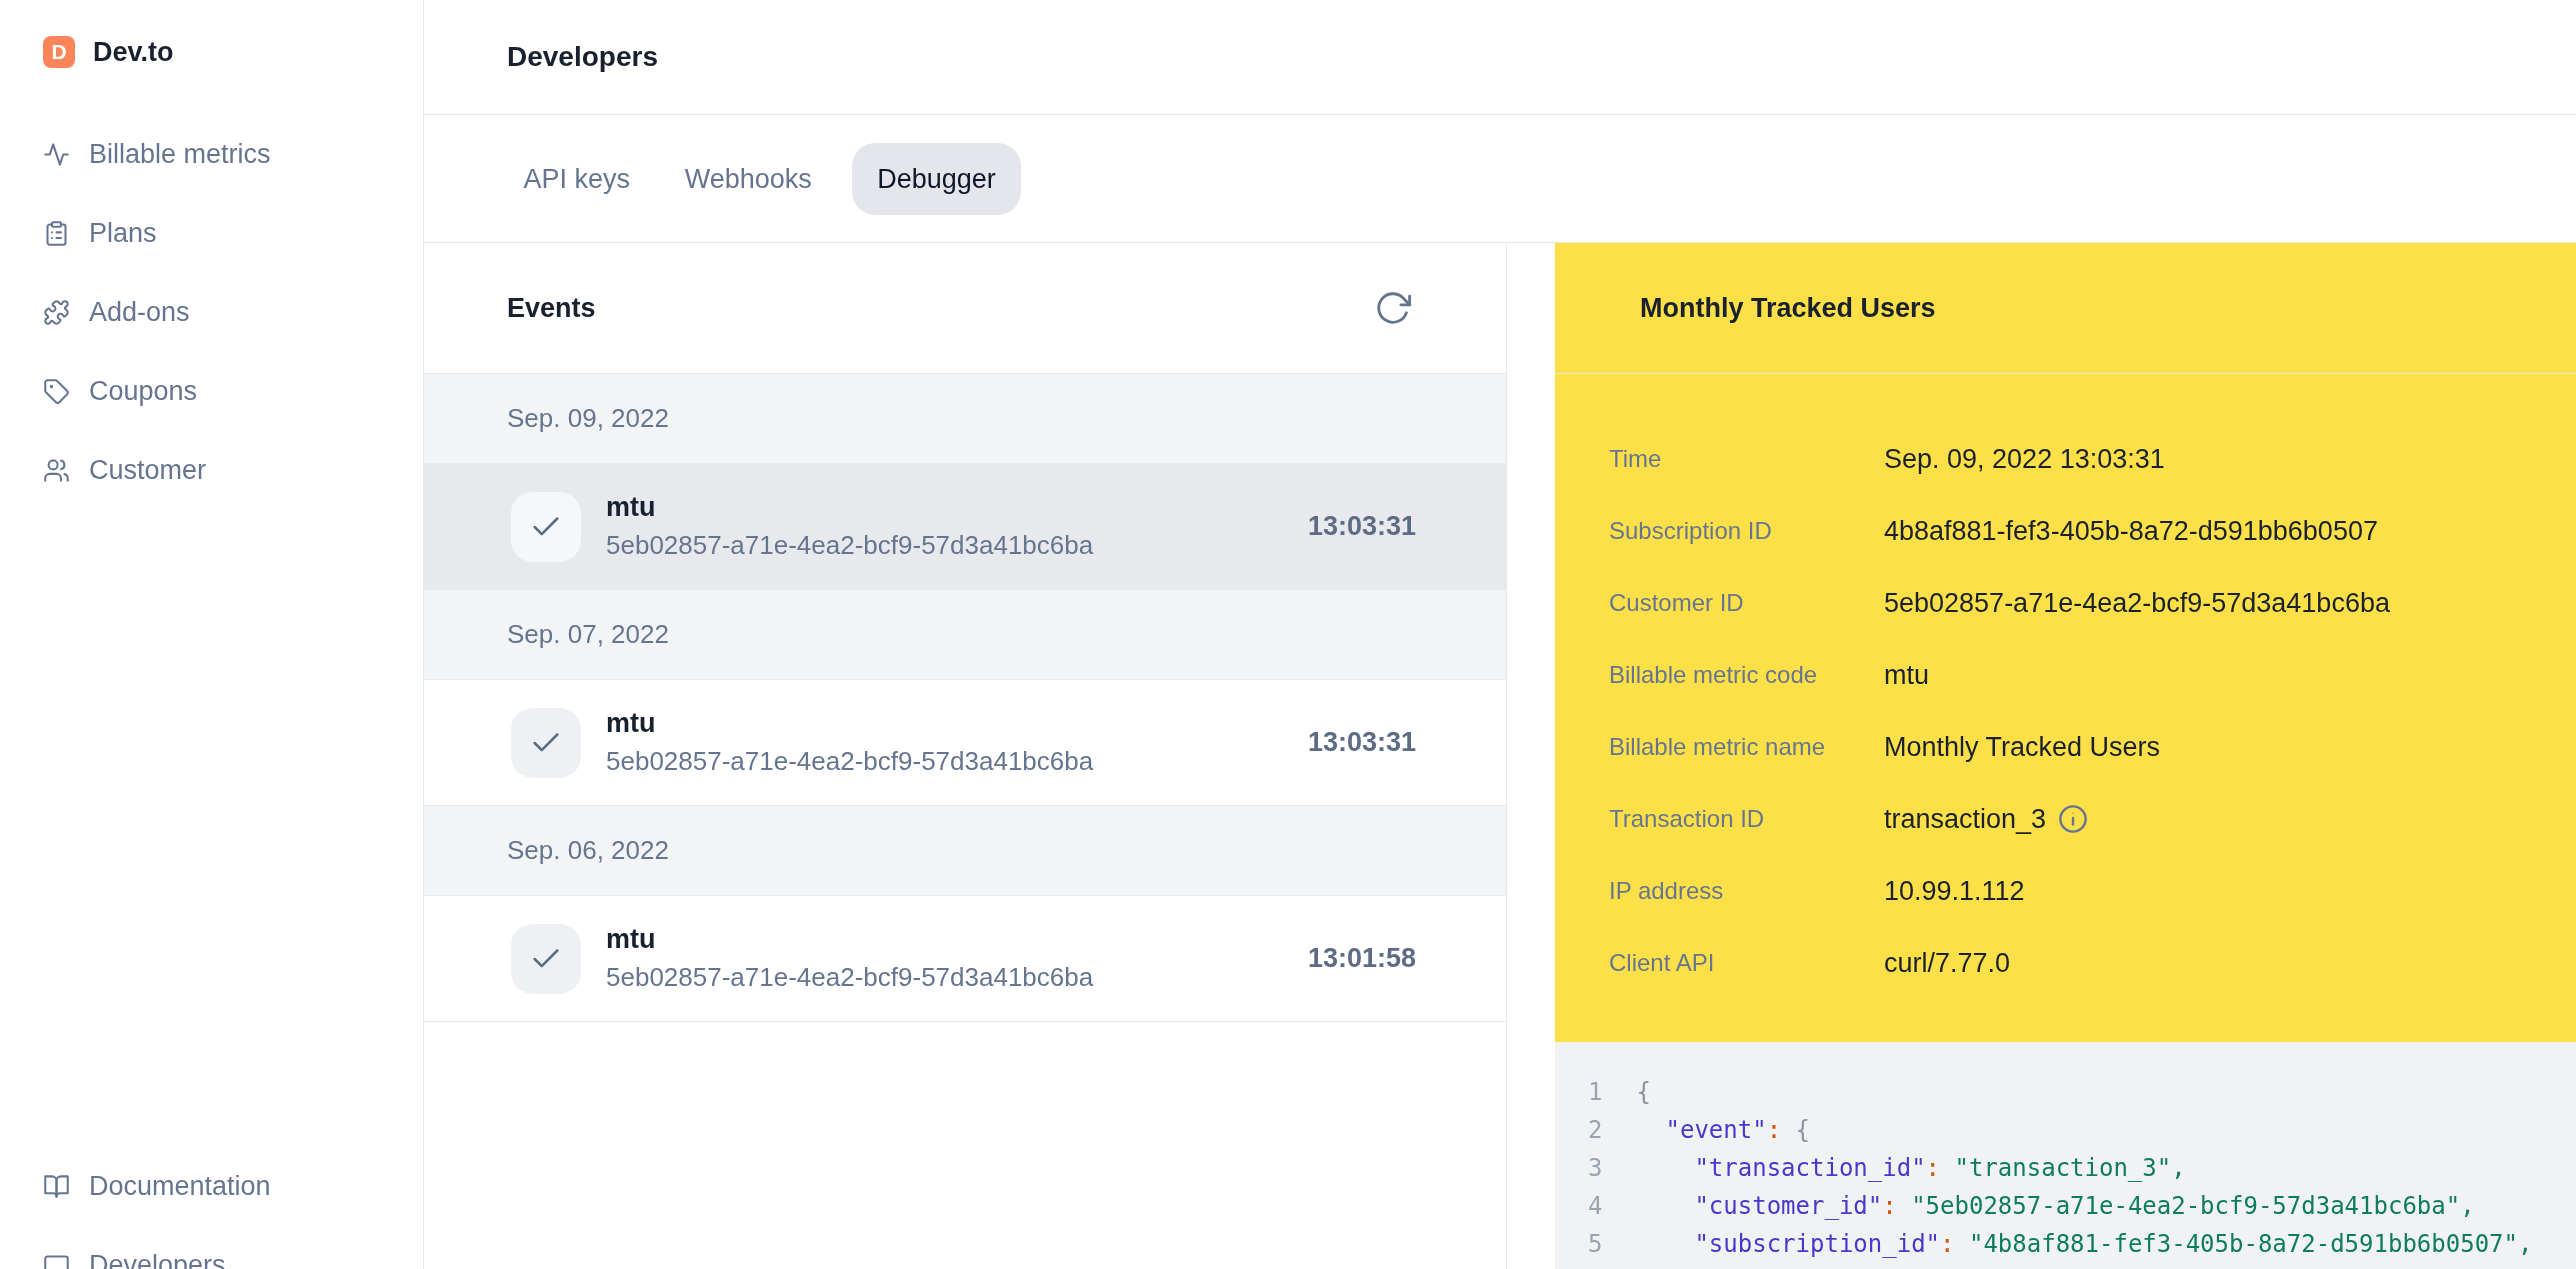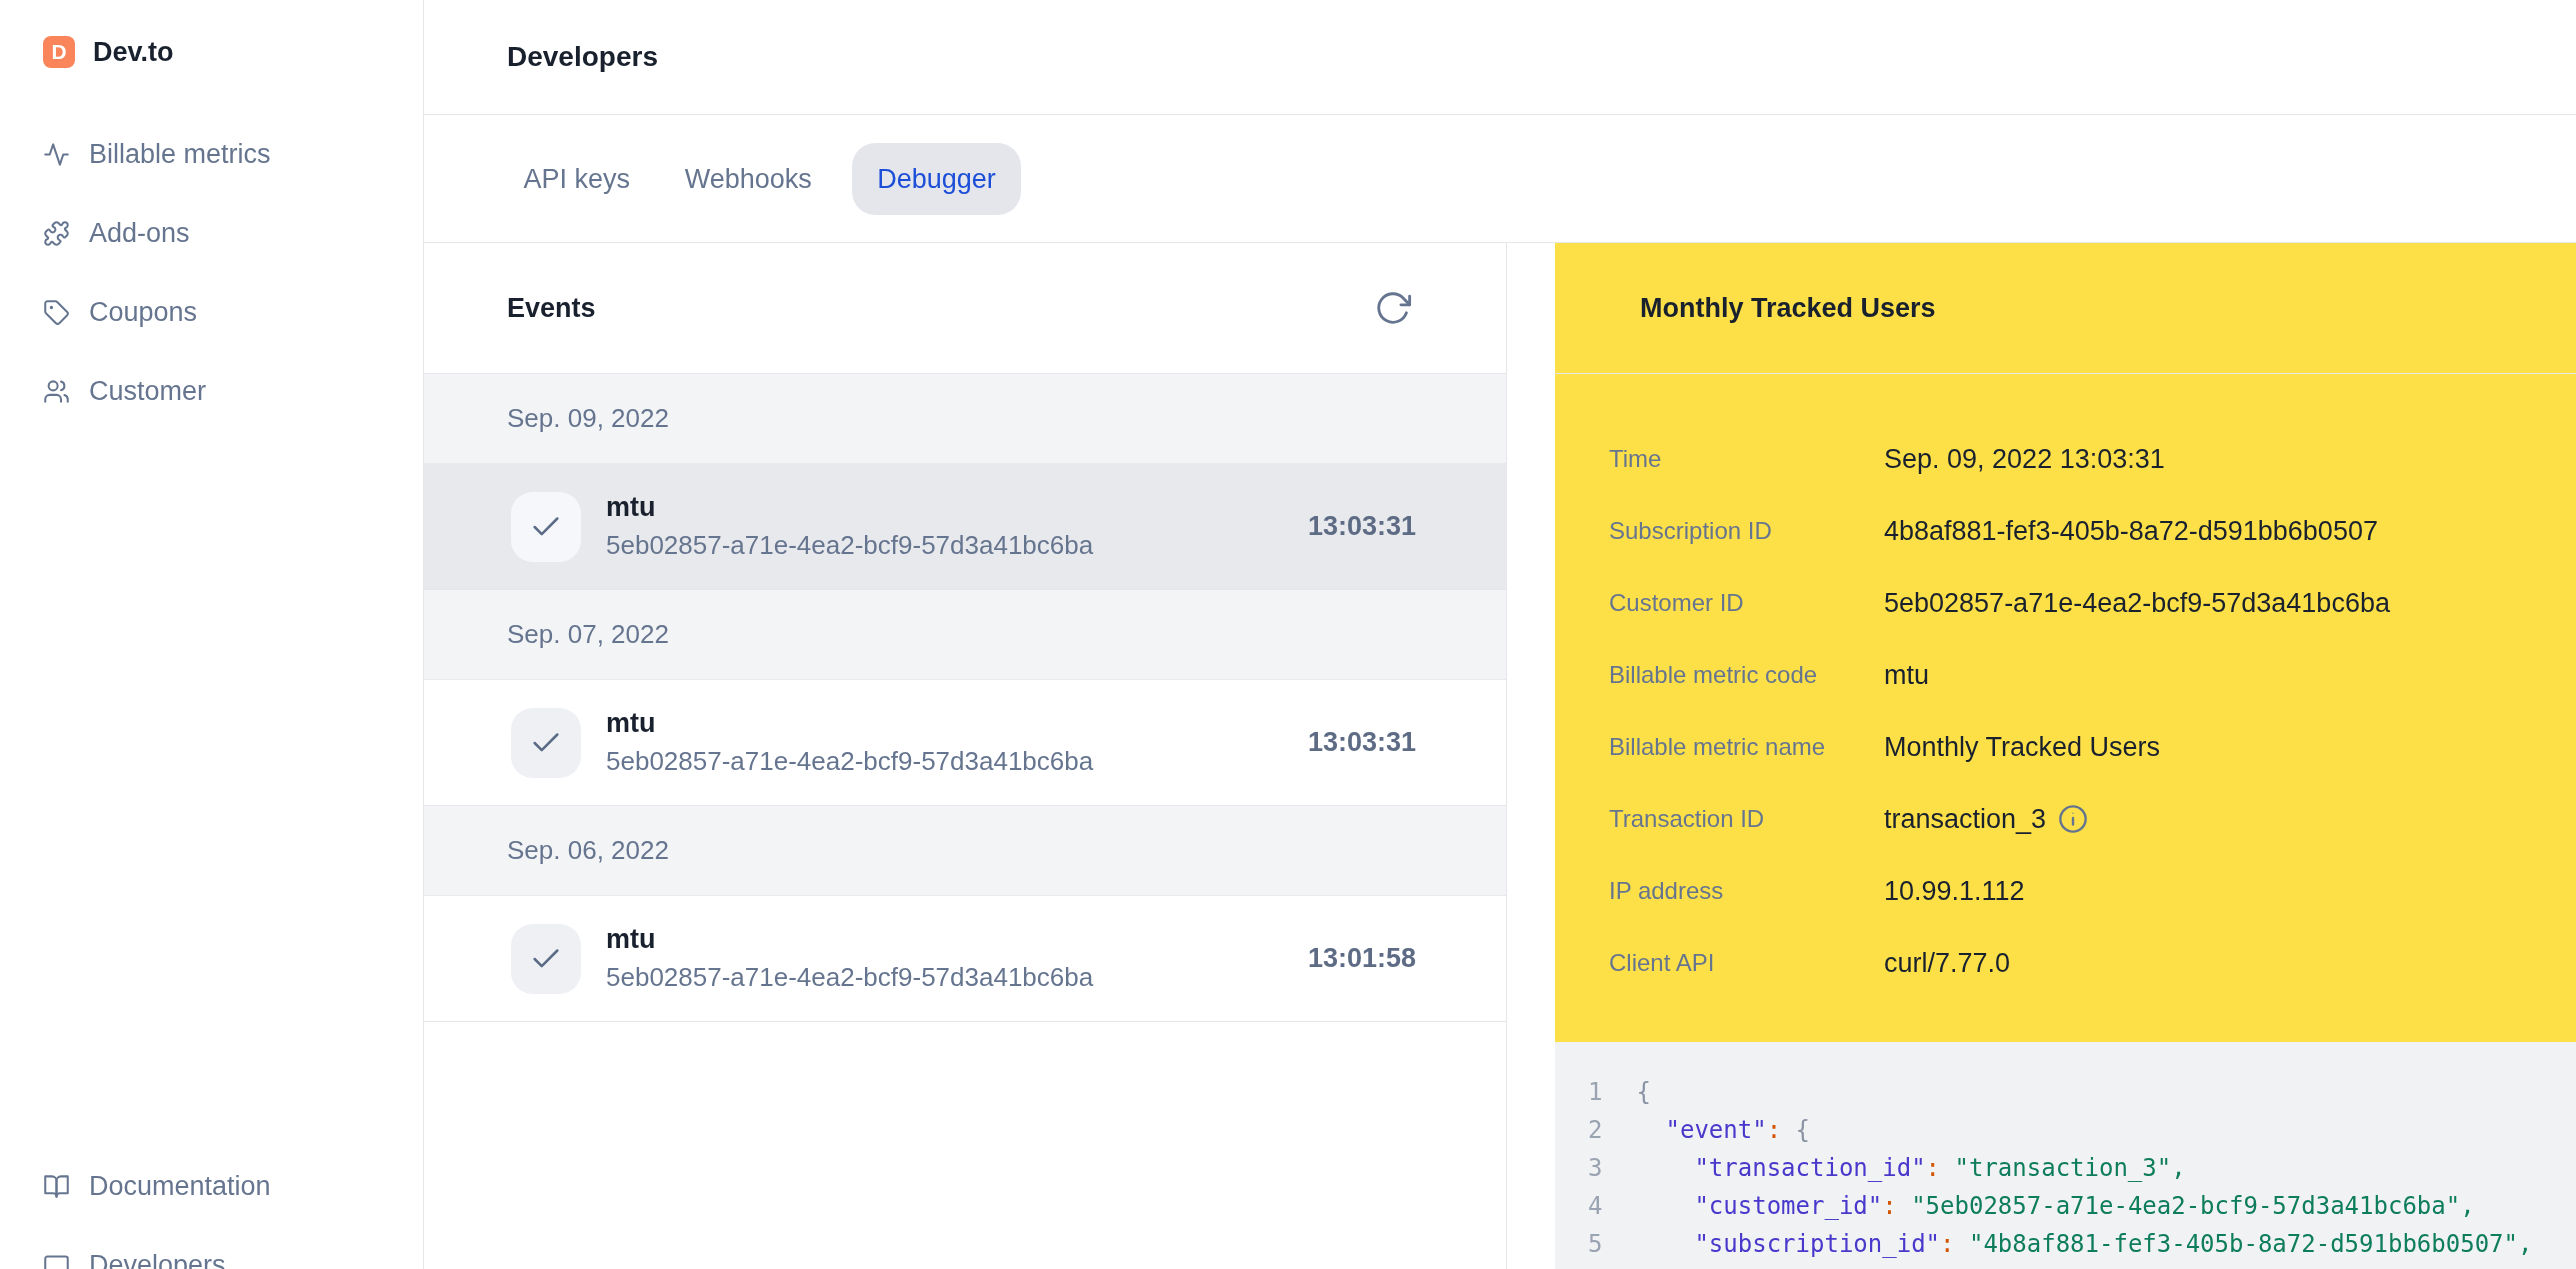--- a/index.html
+++ b/index.html
@@ -50,21 +50,21 @@
   .tab-bar {
     height: 128px; min-height: 128px;
     border-bottom: 1.8px solid #E5E7EB;
     display: flex; align-items: center; gap: 26px; padding-left: 85px;
   }
   .tab {
     font-size: 27px; color: #66758F; line-height: 32px;
     padding: 20px 14.4px; border-radius: 23.4px; cursor: pointer;
     background: transparent; border: none; font-family: inherit;
   }
-  .tab.active { background: #E4E6EB; color: #1d4ed8; padding: 20px 25px; }
+  .tab.active { background: #E4E6EB; color: #0f172a; padding: 20px 25px; }
 
   .content { flex: 1; display: flex; min-height: 0; gap: 48px; }
 
   
   .events-panel {
     width: 1083px; min-width: 1083px;
     border-right: 1.8px solid #E5E7EB;
     display: flex; flex-direction: column; background: #fff;
   }
   .events-header {
@@ -152,20 +152,33 @@
       <span class="icon">
         <svg viewBox="0 0 24 24" fill="none" stroke="currentColor" stroke-width="1.8" stroke-linecap="round" stroke-linejoin="round">
             <path d="M22 12h-4l-3 9L9 3l-3 9H2"></path>
           </svg>
       </span>
       <span>Billable metrics</span>
     </div>
     <div class="nav-item">
       <span class="icon">
         <svg viewBox="0 0 24 24" fill="none" stroke="currentColor" stroke-width="1.8" stroke-linecap="round" stroke-linejoin="round">
+            <rect width="8" height="4" x="8" y="2" rx="1"></rect>
+            <path d="M16 4h2a2 2 0 0 1 2 2v14a2 2 0 0 1-2 2H6a2 2 0 0 1-2-2V6a2 2 0 0 1 2-2h2"></path>
+            <path d="M12 11h4"></path>
+            <path d="M12 16h4"></path>
+            <path d="M8 11h.01"></path>
+            <path d="M8 16h.01"></path>
+          </svg>
+      </span>
+      <span>Plans</span>
+    </div>
+    <div class="nav-item">
+      <span class="icon">
+        <svg viewBox="0 0 24 24" fill="none" stroke="currentColor" stroke-width="1.8" stroke-linecap="round" stroke-linejoin="round">
             <path d="M19.439 7.85c-.049.322.059.648.289.878l1.568 1.568c.47.47.706 1.087.706 1.704s-.235 1.233-.706 1.704l-1.611 1.611a.98.98 0 0 1-.837.276c-.47-.07-.802-.48-.968-.925a2.501 2.501 0 1 0-3.214 3.214c.446.166.855.497.925.968a.979.979 0 0 1-.276.837l-1.61 1.61a2.404 2.404 0 0 1-1.705.707 2.402 2.402 0 0 1-1.704-.706l-1.568-1.568a1.026 1.026 0 0 0-.877-.29c-.493.074-.84.504-1.02.968a2.5 2.5 0 1 1-3.237-3.237c.464-.18.894-.527.967-1.02a1.026 1.026 0 0 0-.289-.877l-1.568-1.568A2.402 2.402 0 0 1 1.998 12c0-.617.236-1.234.706-1.704L4.23 8.77c.24-.24.581-.353.917-.303.515.077.877.528 1.073 1.01a2.5 2.5 0 1 0 3.259-3.259c-.482-.196-.933-.558-1.01-1.073-.05-.336.062-.676.303-.917l1.525-1.525A2.402 2.402 0 0 1 12 1.998c.617 0 1.234.236 1.704.706l1.568 1.568c.23.23.556.338.877.29.493-.074.84-.504 1.02-.968a2.5 2.5 0 1 1 3.237 3.237c-.464.18-.894.527-.967 1.02Z"></path>
           </svg>
       </span>
       <span>Add-ons</span>
     </div>
     <div class="nav-item">
       <span class="icon">
         <svg viewBox="0 0 24 24" fill="none" stroke="currentColor" stroke-width="1.8" stroke-linecap="round" stroke-linejoin="round">
             <path d="M12.586 2.586A2 2 0 0 0 11.172 2H4a2 2 0 0 0-2 2v7.172a2 2 0 0 0 .586 1.414l8.704 8.704a2.426 2.426 0 0 0 3.42 0l6.58-6.58a2.426 2.426 0 0 0 0-3.42z"></path>
             <circle cx="7.5" cy="7.5" r="0.6" fill="currentColor"></circle>

